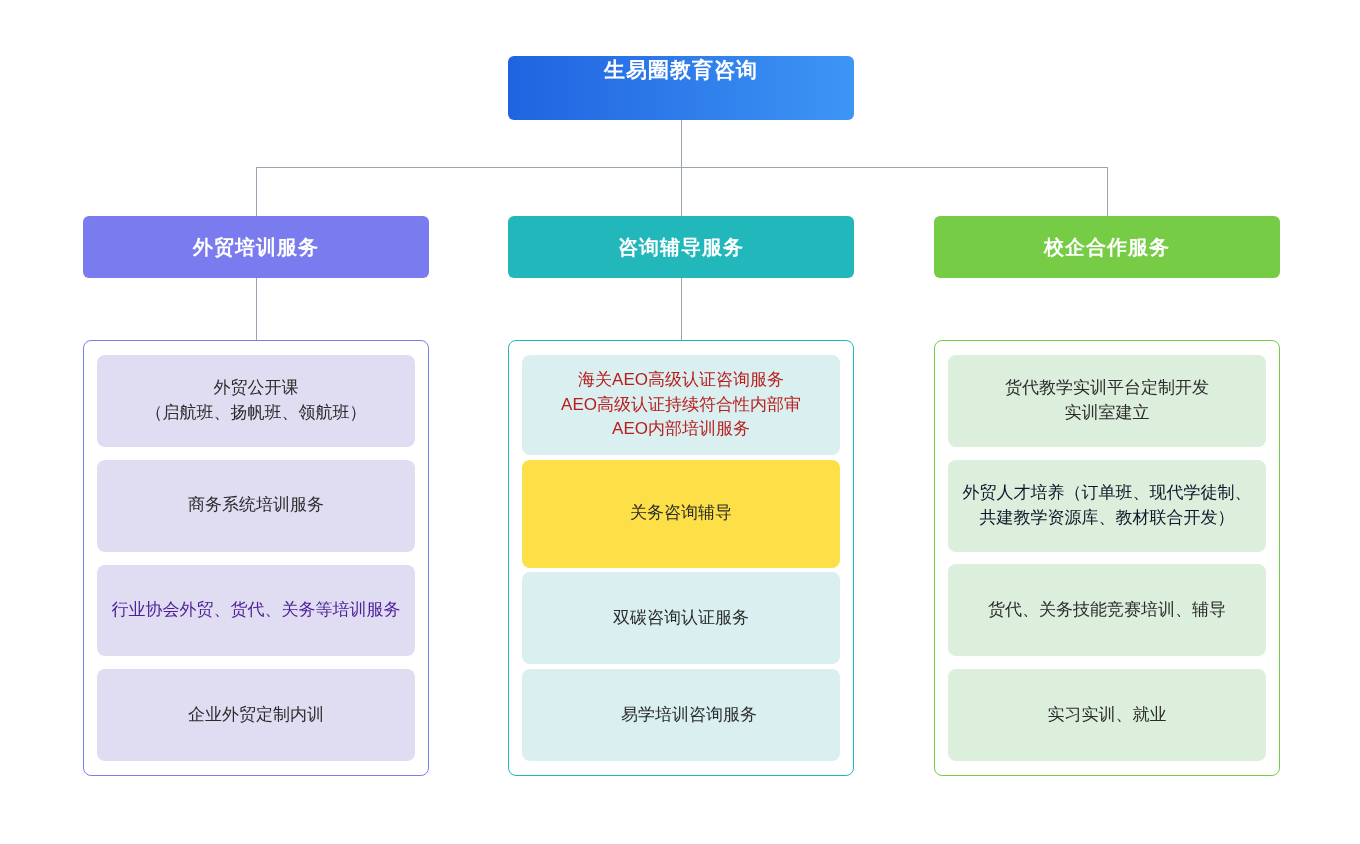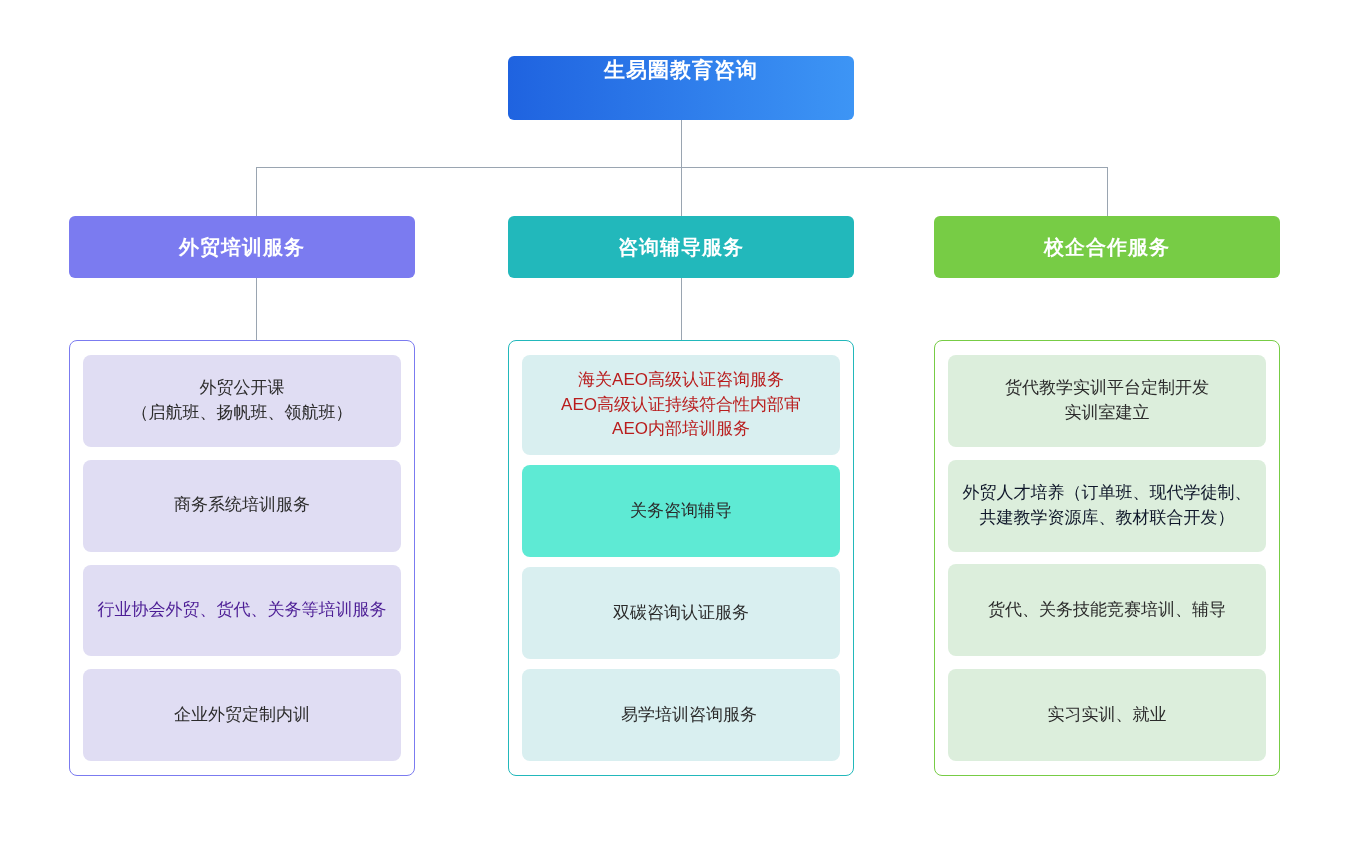--- a/index.html
+++ b/index.html
@@ -53,21 +53,21 @@
     font-weight: bold;
     letter-spacing: 1px;
   }
 
   
   .column {
     position: absolute;
     top: 216px;
     width: 346px;
   }
-  .column.col-0 { left: 69px; }
+  .column.col-0 { left: 83px; }
   .column.col-1 { left: 508px; }
   .column.col-2 { left: 934px; }
 
   .col-header {
     width: 346px;
     height: 62px;
     border-radius: 6px;
     display: flex;
     align-items: center;
     justify-content: center;
@@ -143,21 +143,21 @@
   </div>
 
   <div class="column col-1">
     <div class="col-header" style="background: rgb(34, 184, 187); text-align: right;">
       <span>咨询辅导服务</span>
     </div>
     <div class="col-box" style="border-color: rgb(34, 184, 187);">
       <div class="card" style="background: rgb(217, 239, 240); color: #b91c1c; height: 100px;">海关AEO高级认证咨询服务
 AEO高级认证持续符合性内部审
 AEO内部培训服务</div>
-      <div class="card" style="background: #5eead4; color: rgb(43, 43, 43); height: 92px; font-family: Liberation Serif, serif;">关务咨询辅导</div>
+      <div class="card" style="background: #fde047; color: rgb(43, 43, 43); height: 108px; font-family: Liberation Serif, serif;">关务咨询辅导</div>
       <div class="card" style="background: rgb(217, 239, 240); color: rgb(43, 43, 43); height: 92px;">双碳咨询认证服务</div>
       <div class="card" style="background: rgb(217, 239, 240); color: rgb(43, 43, 43); height: 92px; padding-left: 28px;">易学培训咨询服务</div>
     </div>
   </div>
 
   <div class="column col-2">
     <div class="col-header" style="background: rgb(119, 204, 69);">
       <span>校企合作服务</span>
     </div>
     <div class="col-box" style="border-color: rgb(119, 204, 69);">

